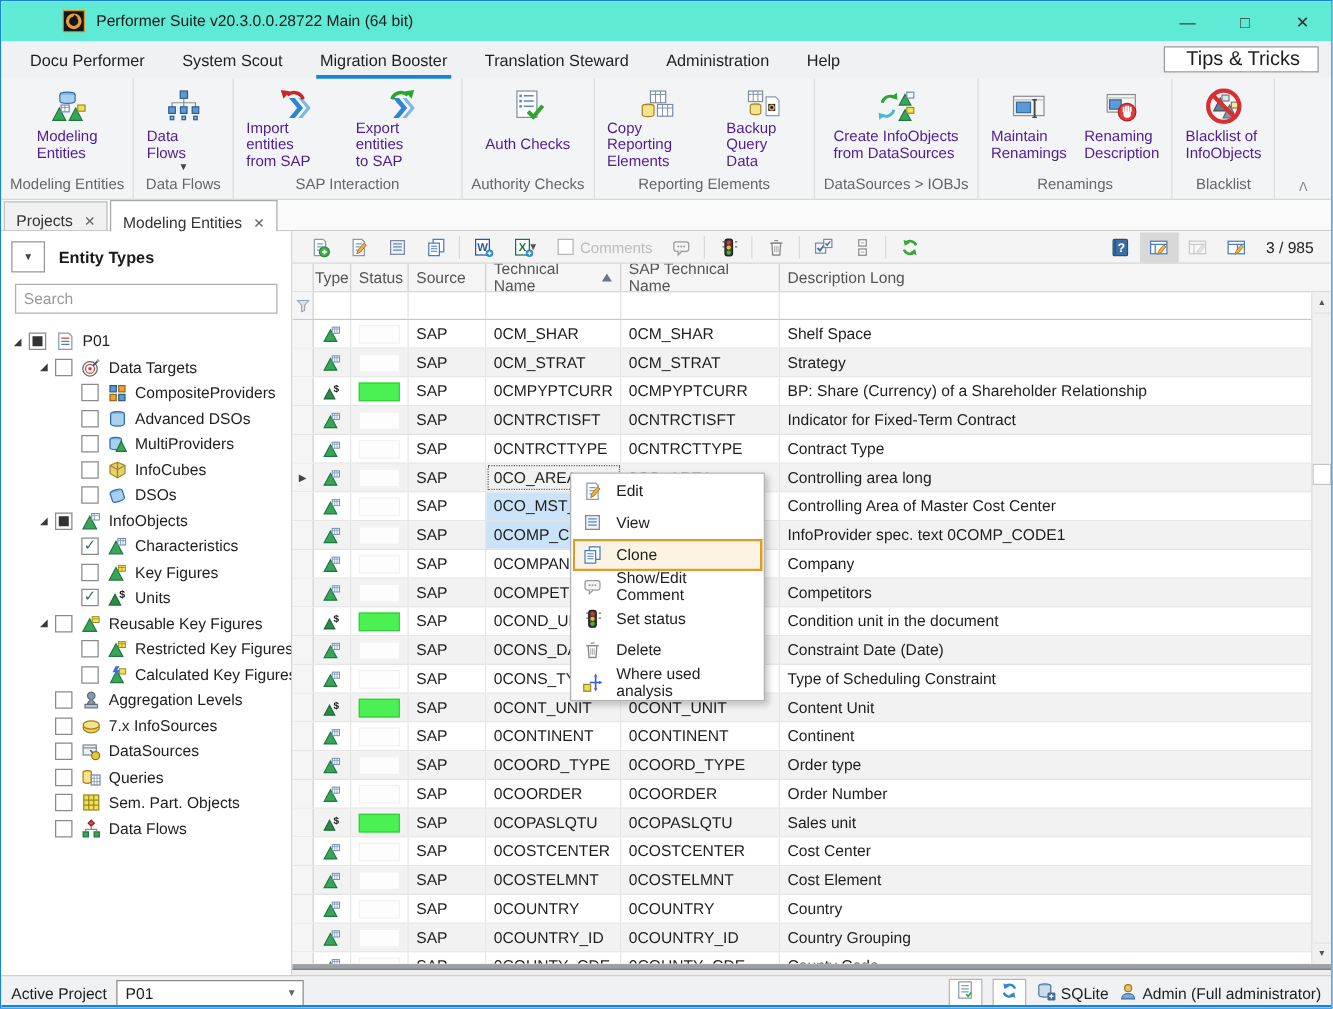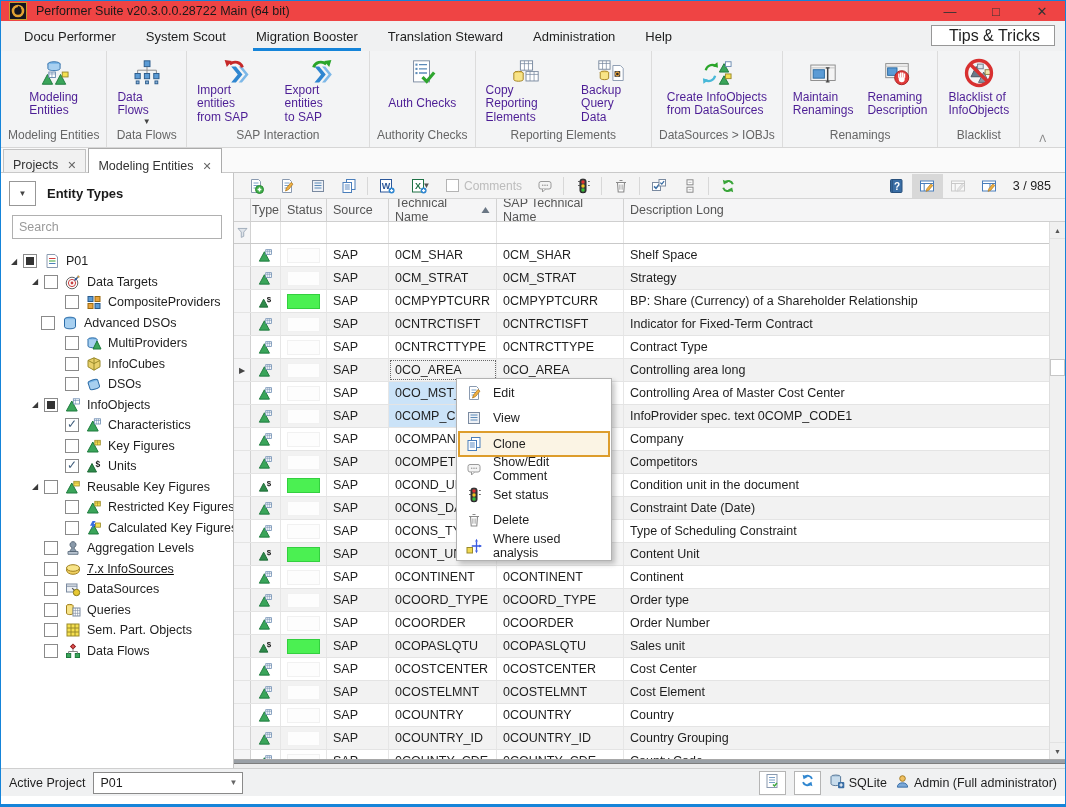--- a/index.html
+++ b/index.html
@@ -3,21 +3,21 @@
 <meta charset="utf-8">
 <style>
 * { box-sizing: border-box; margin: 0; padding: 0; }
 html,body { width:1066px; height:807px; }
 body {
   border:1px solid var(--accent,#1584d9);
   font-family:"Liberation Sans", sans-serif;
   background:#fff; overflow:hidden; position:relative;
 }
 
-.titlebar { height:20px; display:flex; align-items:center; background:#ef4444; }
+.titlebar { height:32px; display:flex; align-items:center; background:#5eead4;padding-left:41px; }
 .tb-icon { margin-left:8px; width:18px; height:18px; }
 .tb-title { font-size:12.5px; color:#1a1a1a; margin-left:9px; flex:1; }
 .tb-controls { display:flex; }
 .tb-btn { width:46px; height:28px; display:flex; align-items:center; justify-content:center; font-size:13px; color:#333; }
 
 .menubar { height:30px; background:#f0f1f2; display:flex; align-items:stretch; padding-left:8px; }
 .mb-item { padding:0 15px; display:flex; align-items:center; font-size:13px; color:#1e1e1e; position:relative; }
 .mb-item.active::after { content:""; position:absolute; left:12px; right:12px; bottom:0; height:3px; background:var(--accent); }
 .mb-spacer { flex:1; }
 .tips-btn { margin:4px 10px 5px; border:1px solid #979797; background:#fff; width:124px; display:flex; align-items:center; justify-content:flex-end; padding-right:14px; font-size:16px; color:#1e1e1e; }
@@ -418,21 +418,21 @@
           <span class="t-exp"></span>
           <span class="t-check"></span>
           <span class="t-icon"><svg width="16" height="16" viewBox="0 0 16 16">
               <rect x="2" y="2.5" width="5" height="5" fill="#5b9bd5" stroke="#2a5a8a"></rect>
               <rect x="9" y="2.5" width="5" height="5" fill="#e8a33d" stroke="#9a6a10"></rect>
               <rect x="2" y="9.5" width="5" height="5" fill="#e8a33d" stroke="#9a6a10"></rect>
               <rect x="9" y="9.5" width="5" height="5" fill="#5b9bd5" stroke="#2a5a8a"></rect>
             </svg></span>
           <span class="t-label">CompositeProviders</span>
         </div>
-        <div class="t-item" style="padding-left: 22px;">
+        <div class="t-item" style="padding-left: 46px;">
           <span class="t-exp"></span>
           <span class="t-check"></span>
           <span class="t-icon"><svg width="16" height="16" viewBox="0 0 16 16">
               <ellipse cx="8" cy="4.2" rx="5.5" ry="2" fill="#7db8e8" stroke="#2d6da8"></ellipse>
               <path d="M2.5 4.2v7.6c0 1.1 2.5 2 5.5 2s5.5-.9 5.5-2V4.2" fill="#a8d0f0" stroke="#2d6da8"></path>
             </svg></span>
           <span class="t-label">Advanced DSOs</span>
         </div>
         <div class="t-item" style="padding-left: 46px;">
           <span class="t-exp"></span>
@@ -541,21 +541,21 @@
         </div>
         <div class="t-item" style="padding-left: 25px;">
           <span class="t-exp"></span>
           <span class="t-check"></span>
           <span class="t-icon"><svg width="16" height="16" viewBox="0 0 16 16">
               <path d="M3 11.5h10v2.8H3z" fill="#b8c4d0" stroke="#6a7a8a"></path>
               <path d="M5 11.5c0-2 2-2.2 2-4a3 3 0 1 1 2 0c0 1.8 2 2 2 4z" fill="#8a9aaa" stroke="#5a6a7a"></path>
             </svg></span>
           <span class="t-label">Aggregation Levels</span>
         </div>
-        <div class="t-item" style="padding-left: 25px; text-decoration: underline;">
+        <div class="t-item" style="padding-left: 25px;">
           <span class="t-exp"></span>
           <span class="t-check"></span>
           <span class="t-icon"><svg width="16" height="16" viewBox="0 0 16 16">
               <ellipse cx="8" cy="9" rx="6.5" ry="4.3" fill="#f0d060" stroke="#a08020"></ellipse>
               <ellipse cx="8" cy="7" rx="6.5" ry="3.3" fill="#f8e488" stroke="#a08020"></ellipse>
             </svg></span>
           <span class="t-label">7.x InfoSources</span>
         </div>
         <div class="t-item" style="padding-left: 25px;">
           <span class="t-exp"></span>

